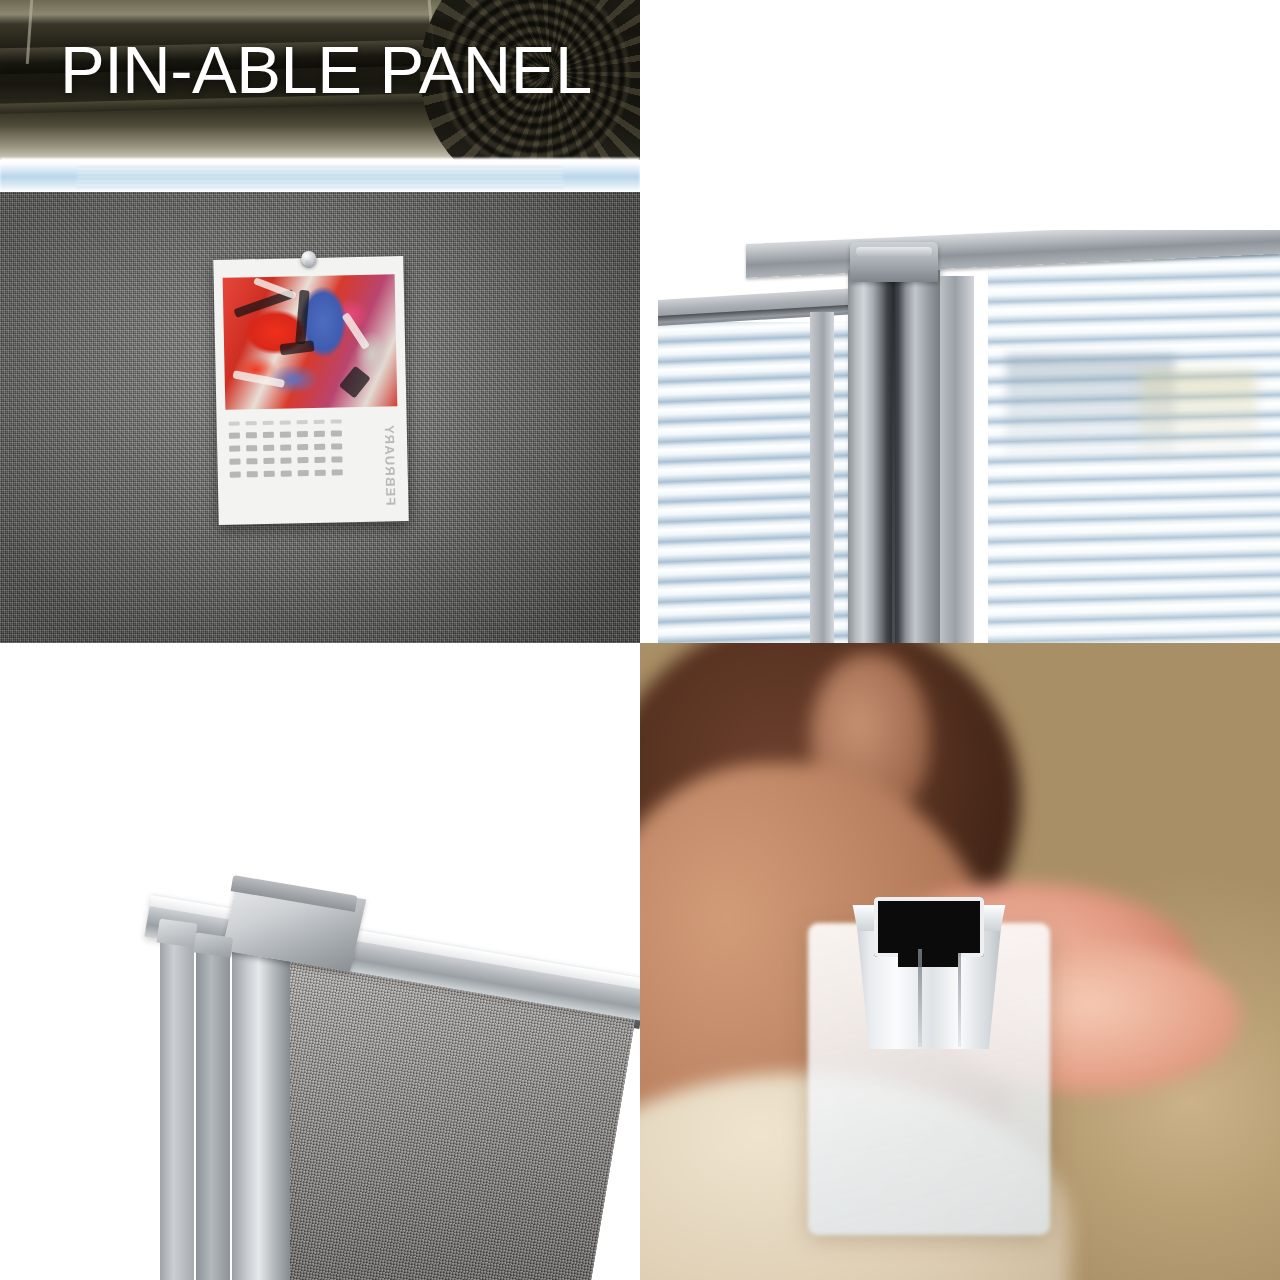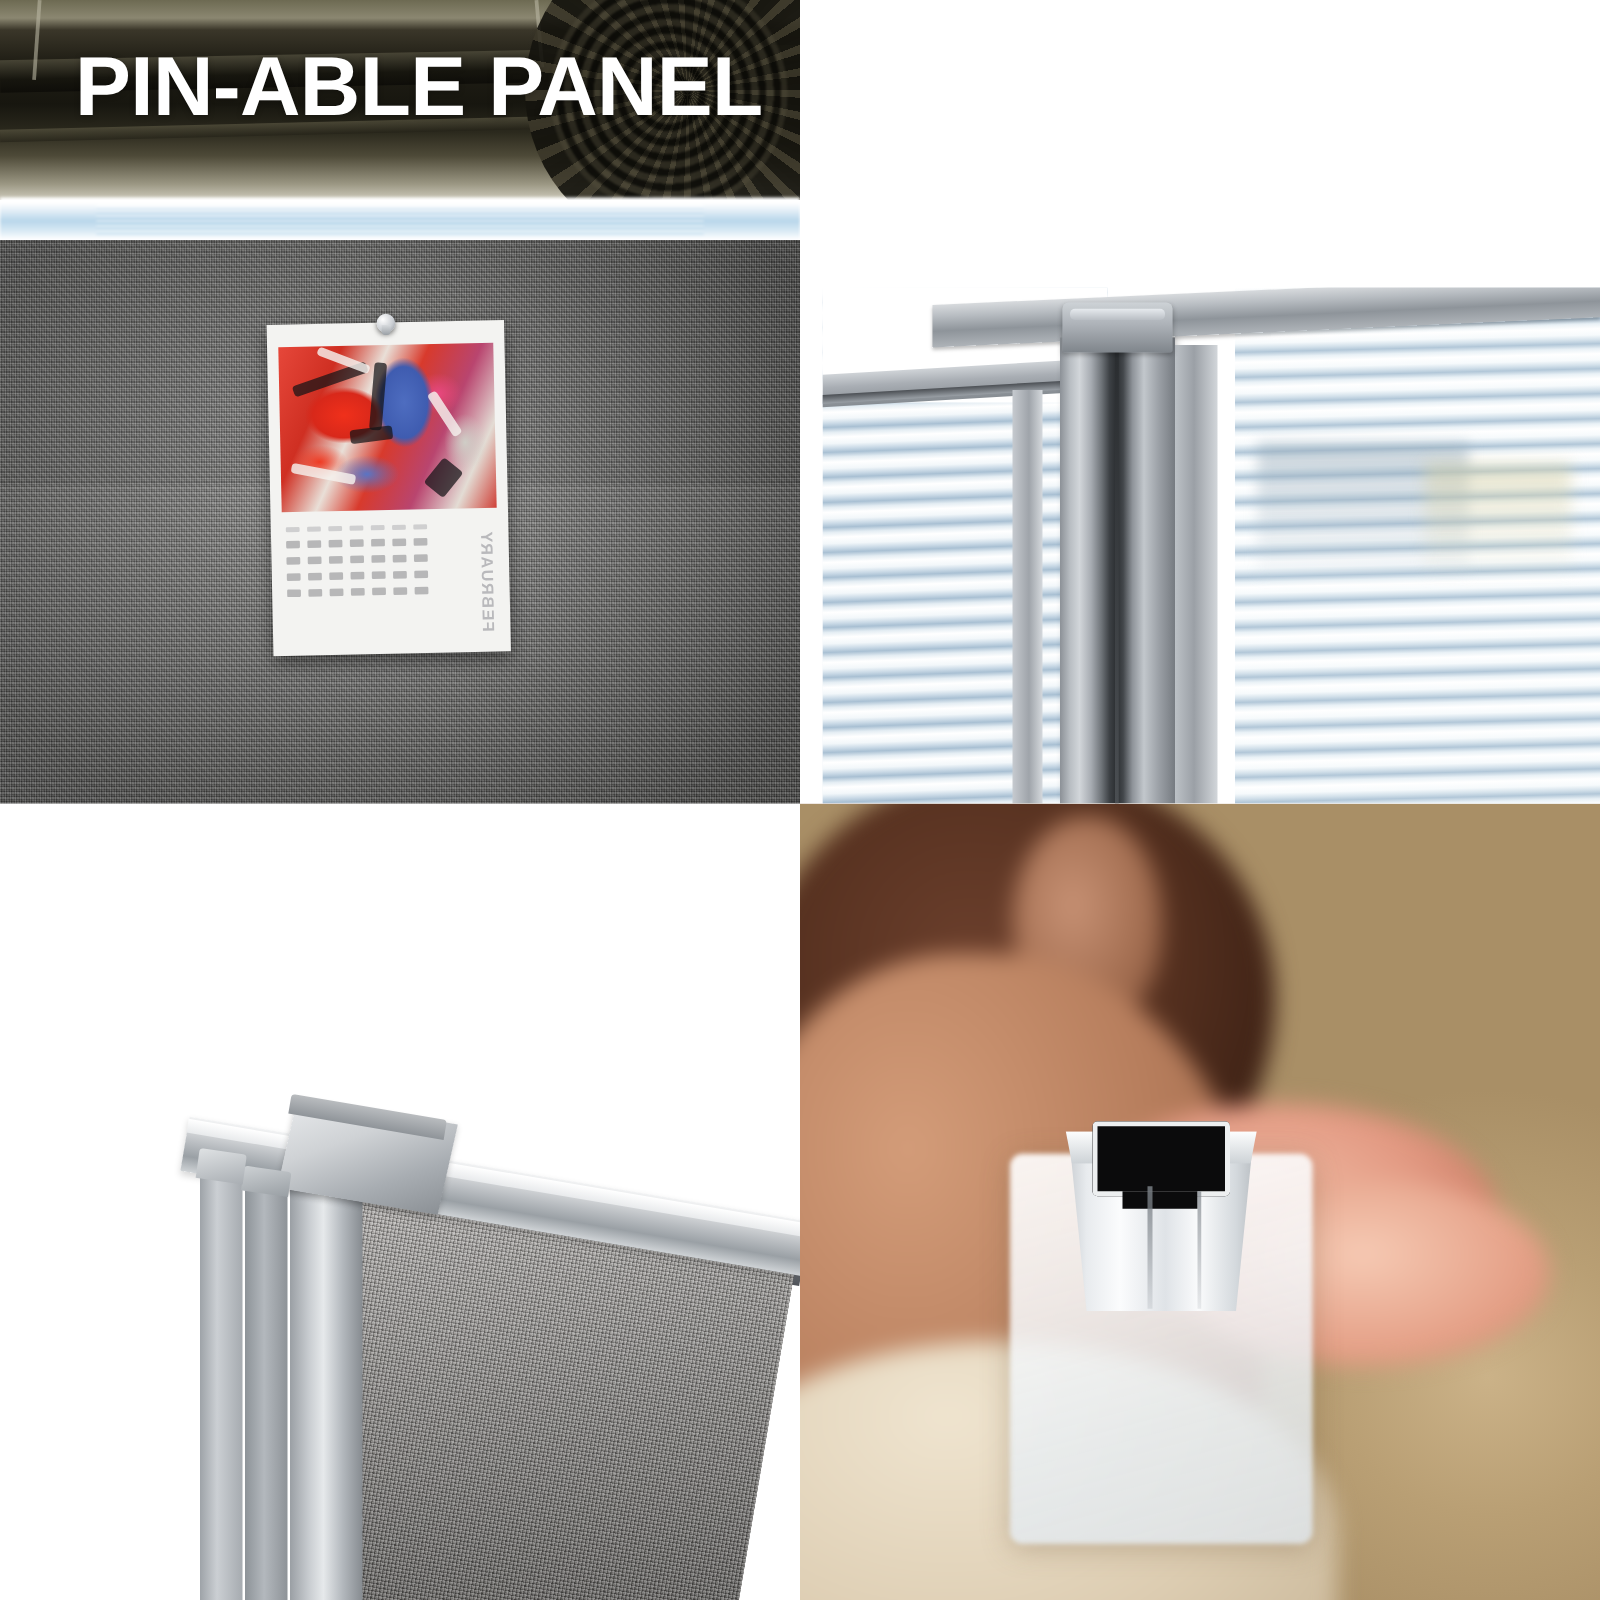--- a/index.html
+++ b/index.html
@@ -214,21 +214,21 @@
     background:#0b0b0c;border-radius:4px;
     box-shadow:inset 0 0 0 4px rgba(250,252,253,.95);filter:blur(.5px);}
   .ext-slot:after{content:"";position:absolute;left:24px;bottom:-10px;width:60px;height:14px;
     background:#0b0b0c;}
   .ext-groove{position:absolute;left:72px;top:70px;width:4px;height:98px;
     background:linear-gradient(180deg,rgba(120,126,132,.85),rgba(175,180,186,.3));}
   .ext-groove2{position:absolute;left:112px;top:74px;width:3px;height:94px;
     background:linear-gradient(180deg,rgba(130,136,142,.75),rgba(180,185,190,.25));}
 
   
-  .hl{position:absolute;z-index:20;font-weight:700;line-height:1.03;
+  .hl{position:absolute;z-index:20;font-weight:400;line-height:1.03;
       letter-spacing:-0.5px;white-space:pre-line;}
   .hl-white{color:#ffffff;text-shadow:0 1px 5px rgba(0,0,0,.30);}
 
   #hl-pinable{left:60px;top:35px;font-size:67px;}
 </style>
 </head>
 <body>
 
 <div class="collage">
 

